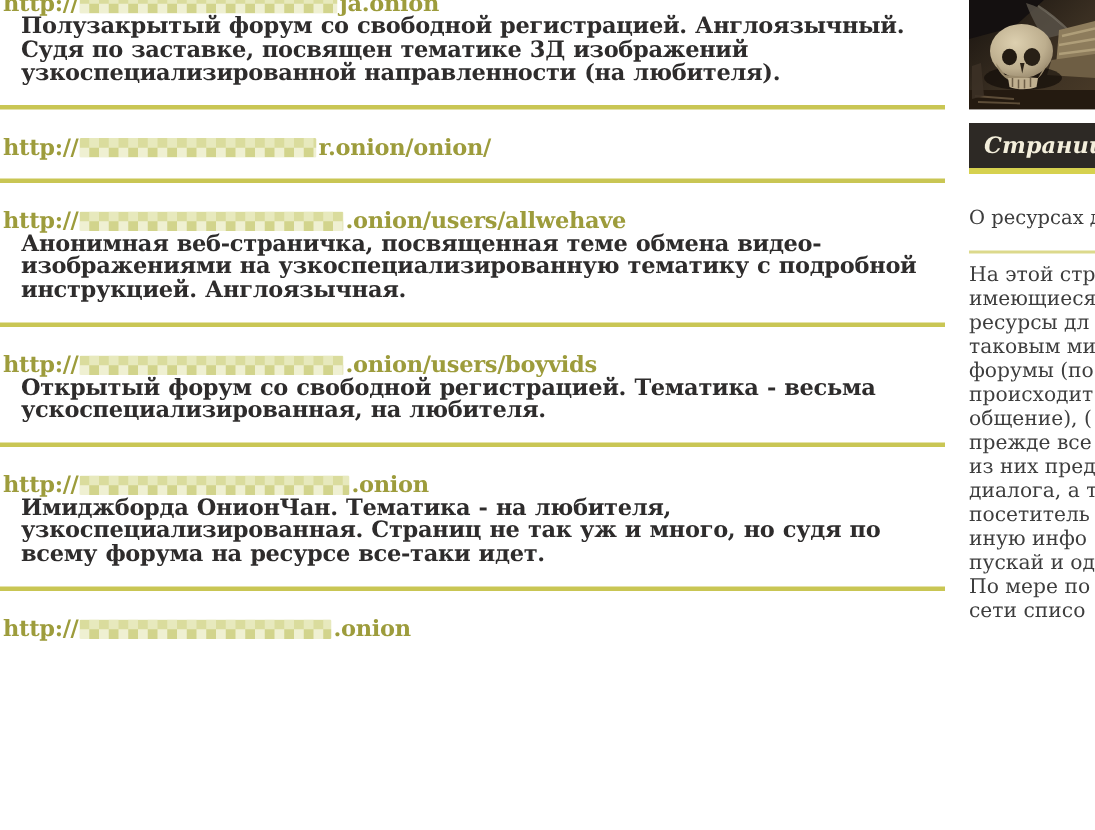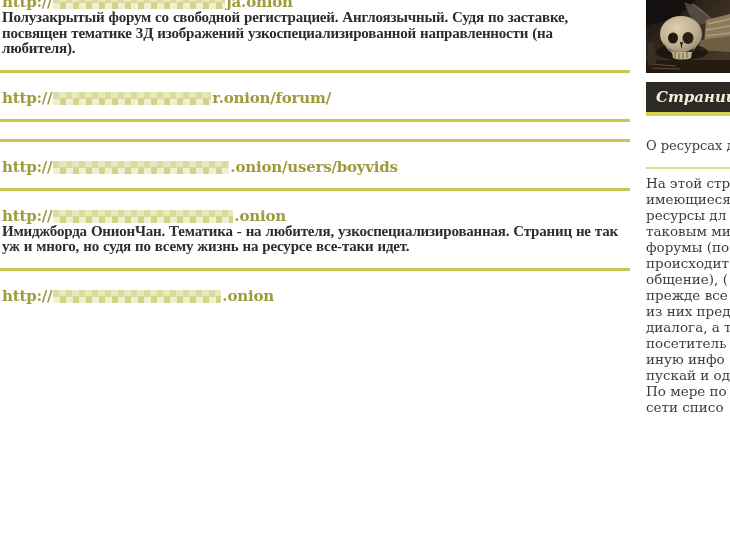--- a/index.html
+++ b/index.html
@@ -23,21 +23,21 @@
     background:
       repeating-conic-gradient(from 0deg,#e7e9bd 0deg 90deg,#d2d48c 90deg 180deg,#eff0d2 180deg 270deg,#dadc9d 270deg 360deg);
     background-size:13px 13px;
     border-radius:1px;
   }
   .b1{width:172px;} .b2{width:158px;} .b3{width:176px;}
   .b4{width:176px;} .b5{width:180px;} .b6{width:168px;}
   .desc{
     font-weight:bold;font-size:15px;line-height:15.6px;
     color:#2e2c2c;letter-spacing:-0.2px;word-spacing:0.5px;
-    padding-left:2px;max-width:626px;font-family:Liberation Serif, serif;
+    padding-left:14px;max-width:626px;
   }
   .sep{
     height:3px;background:#c9c654;border:0;margin:13px 0 17px 0;width:630px;
   }
   
   .sidebar{
     position:absolute;left:646px;top:0;width:84px;height:553px;overflow:hidden;
   }
   .skull{display:block;width:84px;height:73px;}
   .side-header{
@@ -65,34 +65,39 @@
 
 <div class="main">
 
   <div class="entry">
     <div class="url"><span>http://</span><span class="blur b1"></span><span>ja.onion</span></div>
     <div class="desc">Полузакрытый форум со свободной регистрацией. Англоязычный. Судя по заставке, посвящен тематике 3Д изображений узкоспециализированной направленности (на любителя).</div>
   </div>
   <div class="sep"></div>
 
   <div class="entry">
-    <div class="url"><span>http://</span><span class="blur b2"></span><span>r.onion/forum/</span></div>
+    <div class="url"><span>http://</span><span class="blur b2"></span><span>r.onion/onion/</span></div>
   </div>
   <div class="sep"></div>
 
+  <div class="entry">
+    <div class="url"><span>http://</span><span class="blur b3"></span><span>.onion/users/allwehave</span></div>
+    <div class="desc">Анонимная веб-страничка, посвященная теме обмена видео-изображениями на узкоспециализированную тематику с подробной инструкцией. Англоязычная.</div>
+  </div>
   <div class="sep"></div>
 
   <div class="entry">
     <div class="url"><span>http://</span><span class="blur b4"></span><span>.onion/users/boyvids</span></div>
+    <div class="desc">Открытый форум со свободной регистрацией. Тематика - весьма ускоспециализированная, на любителя.</div>
   </div>
   <div class="sep"></div>
 
   <div class="entry">
     <div class="url"><span>http://</span><span class="blur b5"></span><span>.onion</span></div>
-    <div class="desc">Имиджборда ОнионЧан. Тематика - на любителя, узкоспециализированная. Страниц не так уж и много, но судя по всему жизнь на ресурсе все-таки идет.</div>
+    <div class="desc">Имиджборда ОнионЧан. Тематика - на любителя, узкоспециализированная. Страниц не так уж и много, но судя по всему форума на ресурсе все-таки идет.</div>
   </div>
   <div class="sep"></div>
 
   <div class="entry">
     <div class="url"><span>http://</span><span class="blur b6"></span><span>.onion</span></div>
   </div>
 
 </div>
 
 <div class="sidebar">

